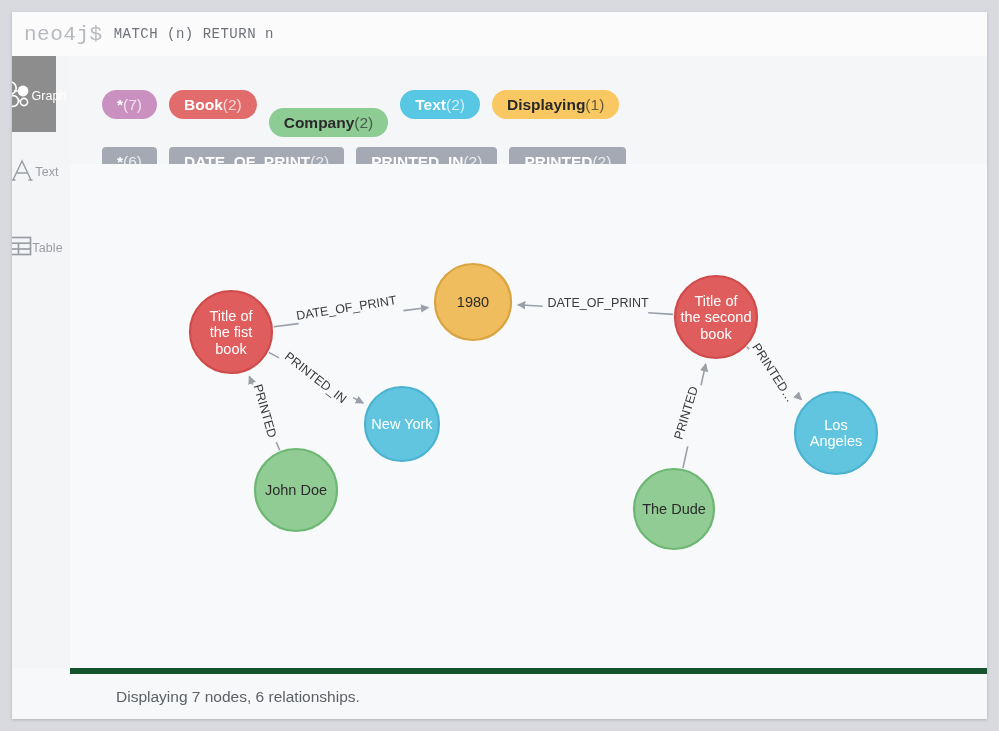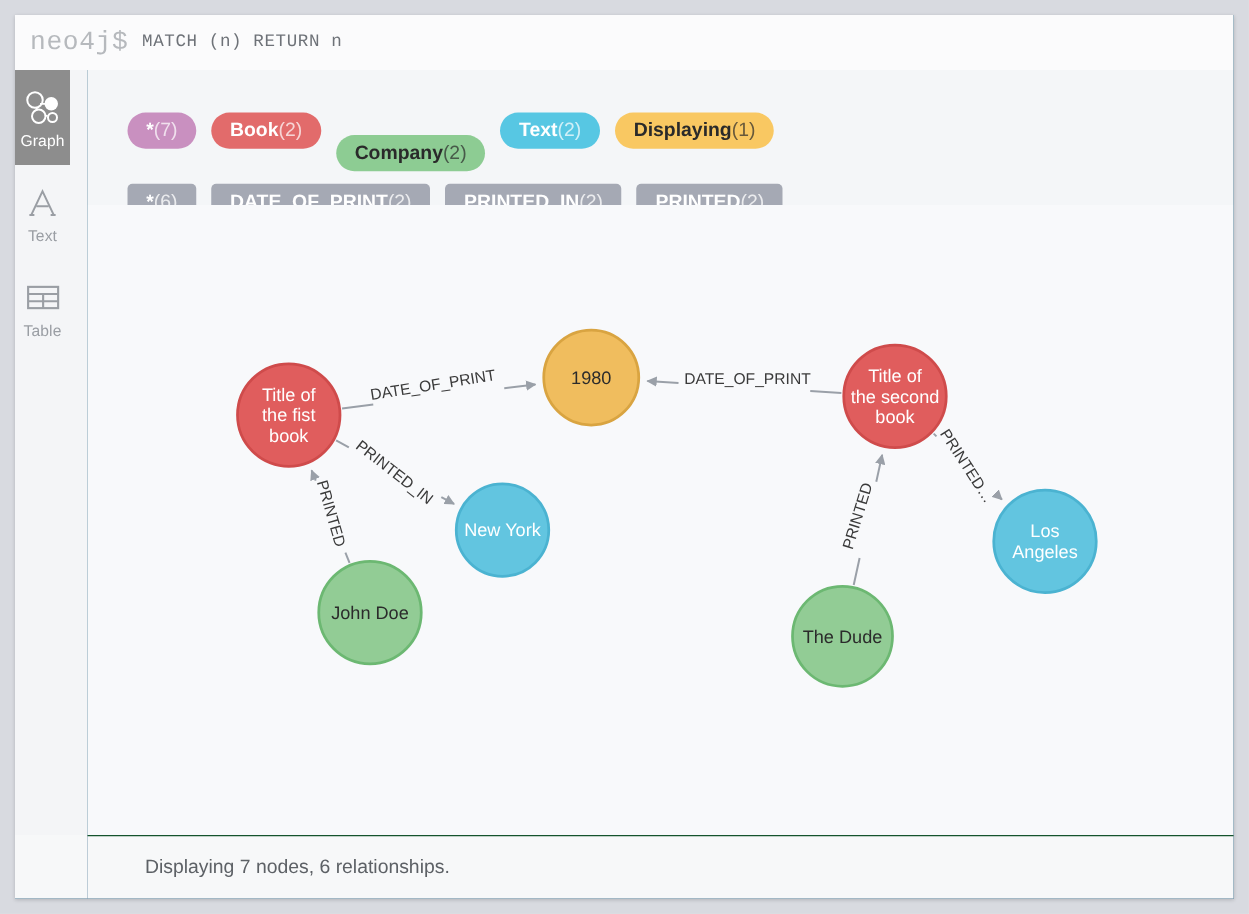--- a/index.html
+++ b/index.html
@@ -7,21 +7,21 @@
     margin: 0; padding: 0;
     width: 999px; height: 731px;
     background: #d8dae0;
     font-family: "Liberation Sans", sans-serif;
     overflow: hidden;
   }
   #app {
     position: absolute;
     left: 12px; top: 12px;
     width: 975px; height: 707px;
-    background: #0c4a6e;
+    background: #15803d;
     box-shadow: 0 1px 3px rgba(0,0,0,0.18);
     overflow: hidden;
   }
 
   
   .query-bar {
     position: absolute; left: 0; top: 0;
     width: 975px; height: 44px;
     background: #fbfbfc;
     display: flex; align-items: center;
@@ -43,21 +43,21 @@
   }
 
   
   .sidebar {
     position: absolute; left: 0; top: 44px;
     width: 58px; height: 612px;
     background: #f4f5f7;
   }
   .side-item {
     width: 44px; height: 76px;
-    display: flex; flex-direction: column;
+    display: flex; flex-direction: row;
     align-items: center; justify-content: center;
     color: #9a9ea4;
     cursor: pointer;
   }
   .side-item.active { background: #8d8d8d; color: #ffffff; }
   .side-icon { height: 34px; display: flex; align-items: center; justify-content: center; }
   .side-label { font-size: 12.5px; margin-top: 3px; letter-spacing: 0.1px; }
 
   
   .chip-area {
@@ -115,21 +115,21 @@
     font-size: 12.5px;
     fill: #3a3a3a;
     text-anchor: middle;
   }
 
   
   .footer {
     position: absolute; left: 58px; top: 656px;
     width: 917px; height: 51px;
     background: #f7f8f9;
-    border-top: 1px solid #14532d;
+    border-top: 6px solid #14532d;
     display: flex; align-items: center;
     padding-left: 46px;
   }
   .footer-text { font-size: 15.5px; color: #5d6166; }
   .footer-left-fill {
     position: absolute; left: 0; top: 656px;
     width: 58px; height: 51px; background: #f7f8f9;
   }
 </style>
 </head>

